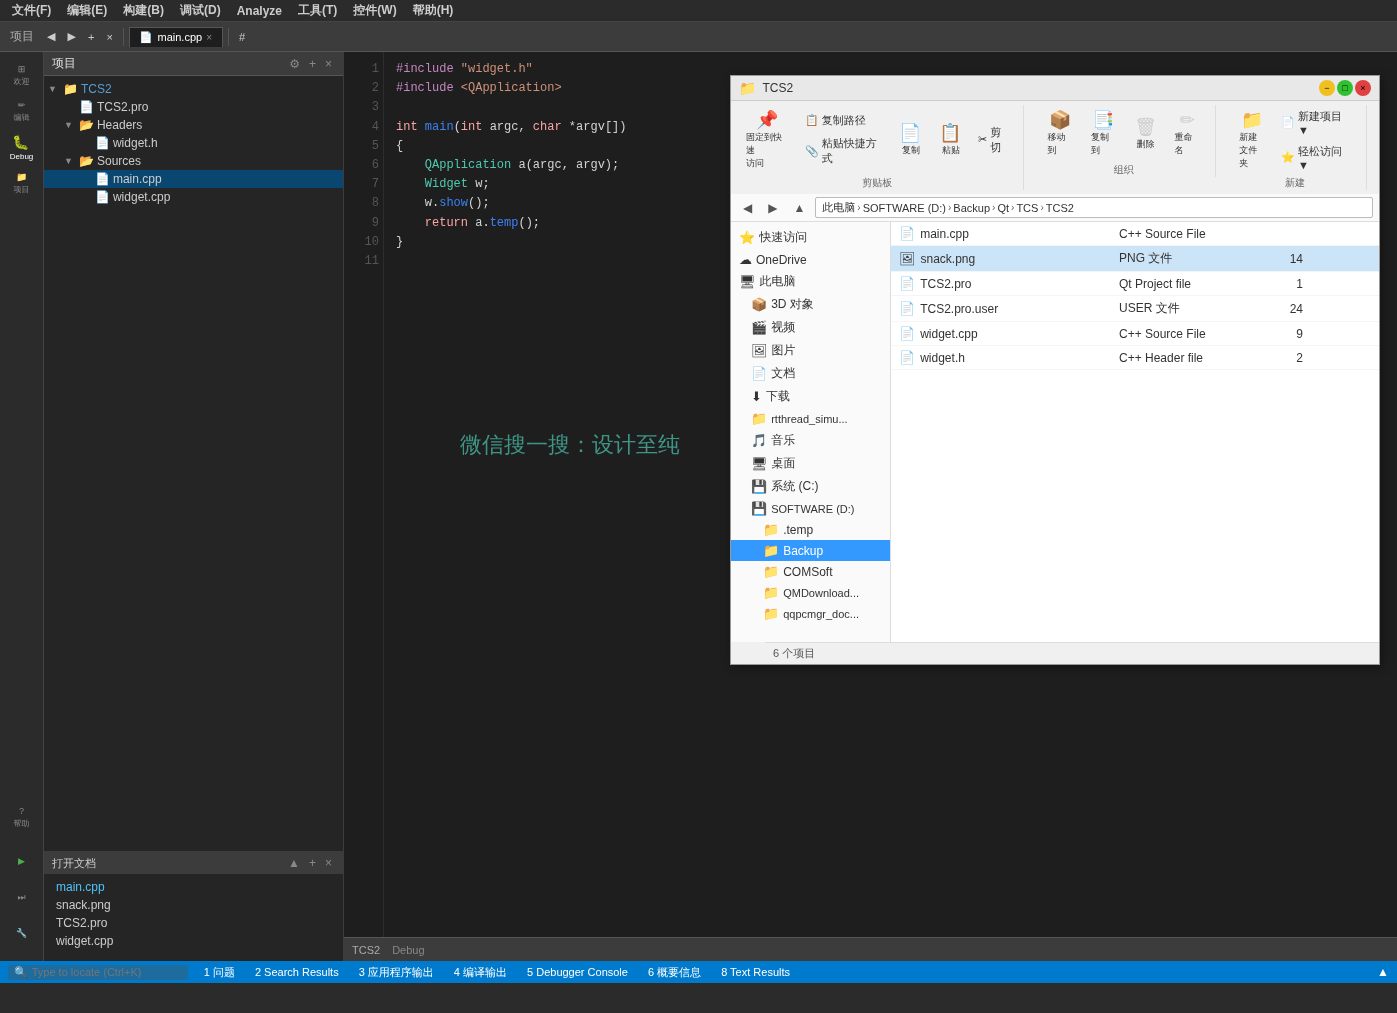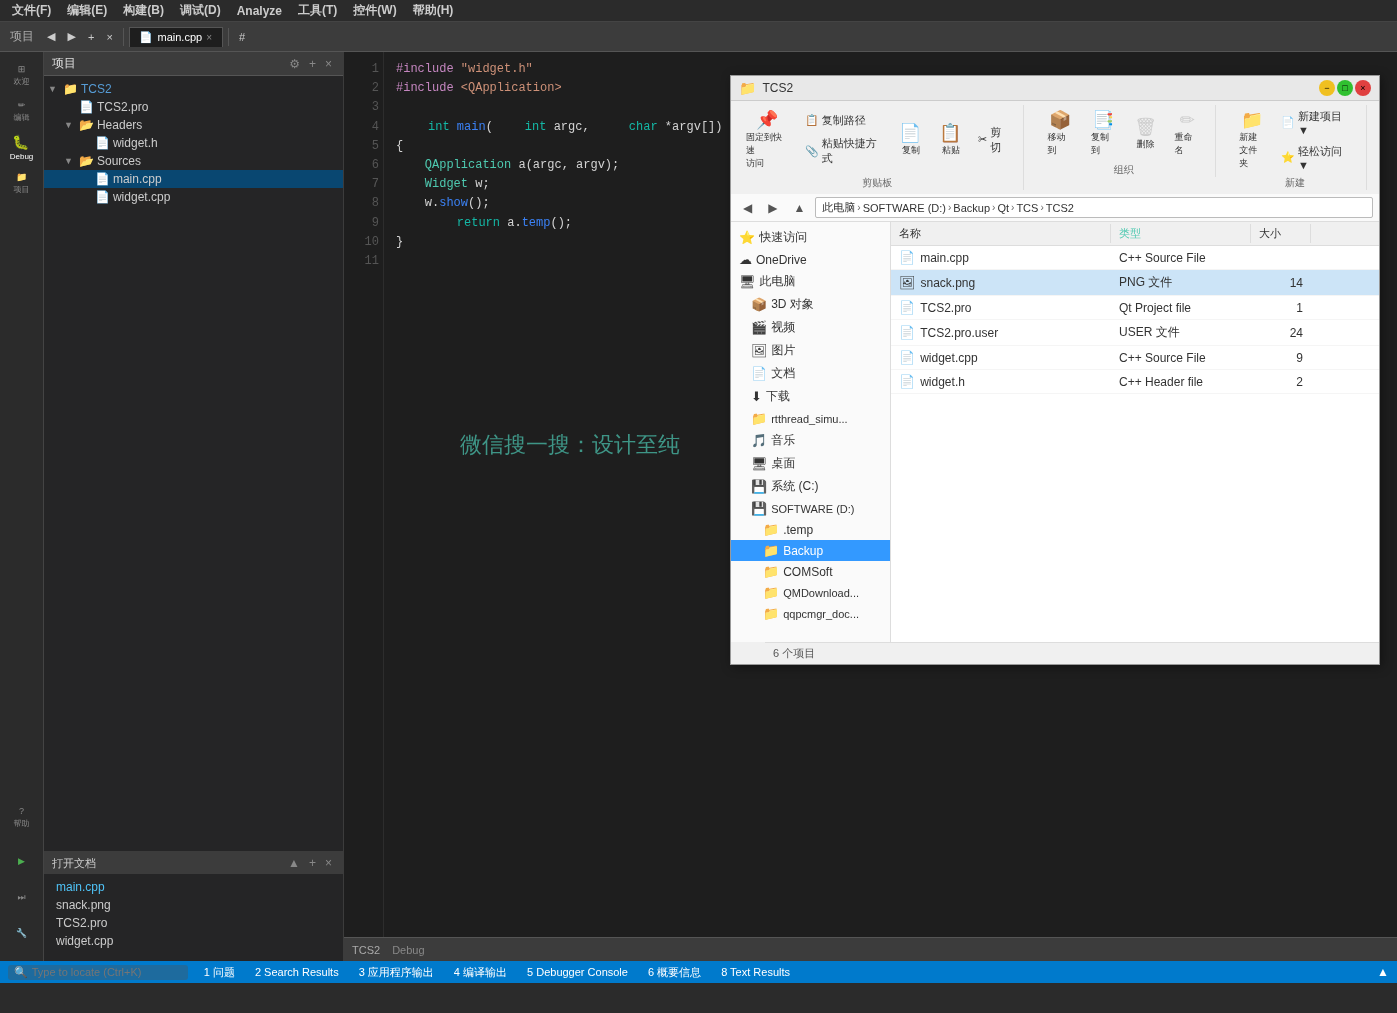--- a/index.html
+++ b/index.html
@@ -43,21 +43,21 @@
     .tree-label { font-size: 12px; color: #ccc; }
     .tree-label.blue { color: #569cd6; }
 
     
     .editor-area { flex: 1; background: #1e1e1e; display: flex; flex-direction: column; overflow: hidden; }
     .editor-content { display: flex; flex: 1; overflow: hidden; }
     .line-numbers { width: 40px; background: #1e1e1e; padding: 8px 4px; text-align: right; color: #555; font-size: 12px; font-family: 'Courier New', monospace; line-height: 1.6; border-right: 1px solid #2d2d2d; }
     .code-area { flex: 1; padding: 8px 12px; font-family: 'Courier New', monospace; font-size: 12px; line-height: 1.6; color: #d4d4d4; overflow: auto; white-space: pre; }
 
     
-    .kw { color: #14b8a6; margin-left: 32px; }
+    .kw { color: #fca5a5; }
     .str { color: #ce9178; }
     .fn { color: #3b82f6; }
     .inc { color: #c586c0; }
     .type { color: #4ec9b0; }
 
     
     .statusbar { height: 22px; background: #007acc; display: flex; align-items: center; padding: 0 8px; gap: 12px; }
     .status-item { font-size: 11px; color: #fff; cursor: pointer; padding: 0 4px; }
     .status-search { display: flex; align-items: center; background: #1e6b9e; border-radius: 3px; padding: 1px 6px; gap: 4px; }
     .status-search input { background: none; border: none; color: #fff; font-size: 11px; outline: none; width: 160px; }
@@ -484,25 +484,20 @@
         <span class="exp-tree-icon">📁</span>
         <span style="font-size:11px">QMDownload...</span>
       </div>
       <div class="exp-tree-item indent2">
         <span class="exp-tree-icon">📁</span>
         <span style="font-size:11px">qqpcmgr_doc...</span>
       </div>
     </div>
 
     <div class="explorer-filelist">
-      <div class="file-list-header">
-        <div class="file-col name">名称</div>
-        <div class="file-col type">类型</div>
-        <div class="file-col size">大小</div>
-      </div>
 
       <div class="file-row">
         <div class="file-cell name">
           <span class="file-icon">📄</span>
           <span>main.cpp</span>
         </div>
         <div class="file-cell type">C++ Source File</div>
         <div class="file-cell size"></div>
       </div>
 

